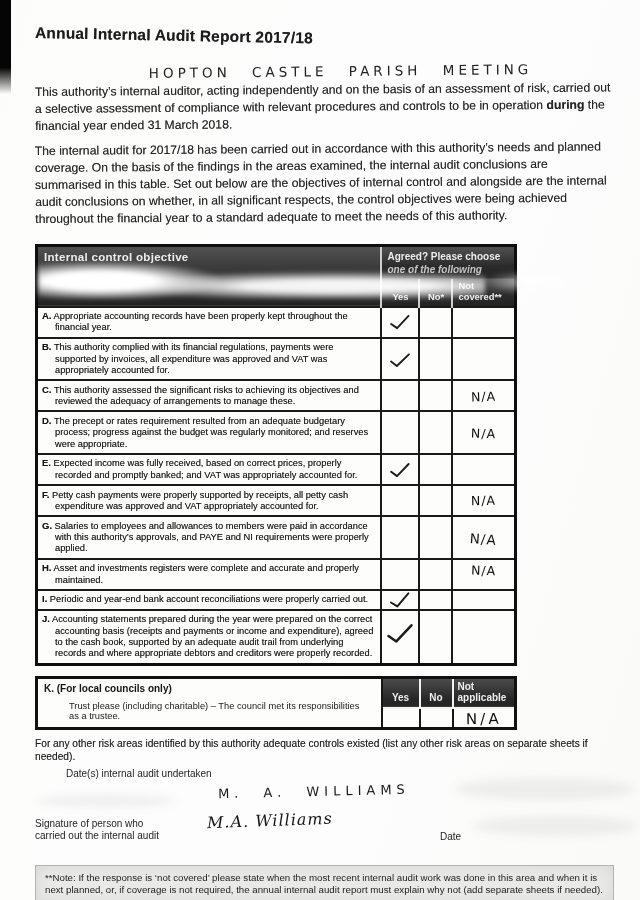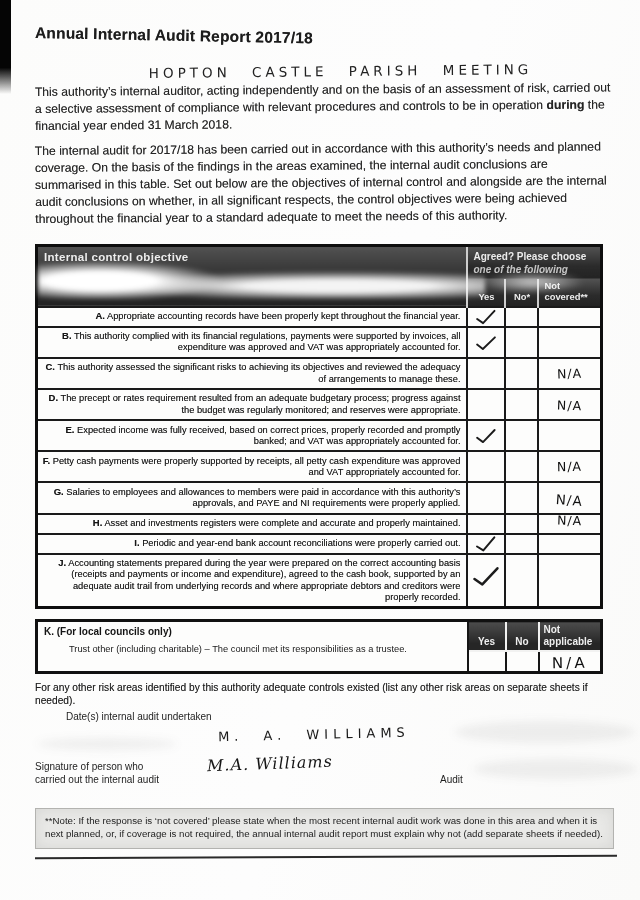--- a/index.html
+++ b/index.html
@@ -35,21 +35,21 @@
   .para {
     font-size:12.2px; line-height:1.4; color:#242424; width:577px;
     transform:rotate(-0.45deg); transform-origin:left center;
     text-shadow:0 0 0.4px rgba(40,40,40,0.55);
   }
   .para.p1 { margin-bottom:8px; }
   .para.p2 { margin-bottom:15px; }
 
   
   .table-wrap { position:relative; width:573px; margin-bottom:10px; }
-  table { border-collapse:collapse; width:568px; table-layout:fixed; }
+  table { border-collapse:collapse; width:482px; table-layout:fixed; }
   .audit-table { border:3px solid #0e0e0e; }
   .audit-table col.c-obj { width:auto; }
   .audit-table col.c-yes { width:38px; }
   .audit-table col.c-no  { width:33px; }
   .audit-table col.c-nc  { width:63px; }
 
   .audit-table thead th {
     background:linear-gradient(180deg,#525252 0%, #2b2b2b 60%, #232323 100%);
     color:#ededed; font-weight:bold;
   }
@@ -63,21 +63,20 @@
     font-size:9.4px; text-align:center; vertical-align:bottom;
     padding:2px 3px 3px; border-left:2px solid #cdcdcd; height:28px; line-height:1.15;
   }
   .subcol.nc { text-align:left; padding-left:5px; }
 
   .audit-table tbody td { border:2px solid #1a1a1a; background:#fdfdfc; }
   td.obj {
     font-size:9.3px; line-height:1.22; color:#161616;
     padding:2.5px 6px 3px 17px; text-indent:-13px;
     text-shadow:0 0 0.3px rgba(30,30,30,0.55);
-    text-align:right;
   }
   td.obj b { font-size:9.5px; }
   td.ans { text-align:center; vertical-align:middle; padding:0; }
 
   .tick { width:22px; height:15px; display:inline-block; vertical-align:middle; }
   tr[data-row="A"] .tick { transform:rotate(-6deg); }
   tr[data-row="B"] .tick { transform:rotate(-3deg) translateY(1px); }
   tr[data-row="E"] .tick { transform:rotate(-5deg); }
   tr[data-row="I"] .tick { transform:rotate(-9deg); width:24px; }
   tr[data-row="J"] .tick { width:29px; height:20px; transform:rotate(-6deg) translateY(-3px); }
@@ -278,42 +277,42 @@
     <colgroup>
         <col class="c-obj">
         <col class="c-yes">
         <col class="c-no">
         <col class="c-nc">
       </colgroup>
     <tbody>
         <tr>
       <td class="k-obj" rowspan="2">
         <div class="k-head">K. (For local councils only)</div>
-        <div class="k-text">Trust other (including charitable) – The council met its responsibilities as a trustee.</div>
+        <div class="k-text">Trust please (including charitable) – The council met its responsibilities as a trustee.</div>
       </td>
       <th class="k-dark center">Yes</th>
       <th class="k-dark center">No</th>
       <th class="k-dark">Not applicable</th>
     </tr>
     <tr>
       <td class="k-ans"></td>
       <td class="k-ans"></td>
       <td class="k-ans"><span class="hw-na k-hw">N/A</span></td>
     </tr>
   </tbody>
     </table>
 
   <p class="other-risks">For any other risk areas identified by this authority adequate controls existed (list any other risk areas on separate sheets if needed).</p>
 
   <div class="sig-block">
     <div class="lbl lbl-date">Date(s) internal audit undertaken</div>
     <div class="hw-name">M. A. WILLIAMS</div>
     <div class="lbl lbl-sig">Signature of person who carried out the internal audit</div>
     <div class="hw-sig">M.A. Williams</div>
-    <div class="lbl lbl-date2">Audit</div>
+    <div class="lbl lbl-date2">Date</div>
     <div class="smudge" style="left:2px; top:27px; width:140px; height:12px;"></div>
     <div class="smudge" style="left:420px; top:10px; width:180px; height:22px;"></div>
     <div class="smudge" style="left:438px; top:48px; width:165px; height:20px;"></div>
   </div>
 
   <div class="footnote-box">
     <p class="footnote">**Note: If the response is ‘not covered’ please state when the most recent internal audit work was done in this area and when it is next planned, or, if coverage is not required, the annual internal audit report must explain why not (add separate sheets if needed).</p>
   </div>
 
   <div class="footer">

